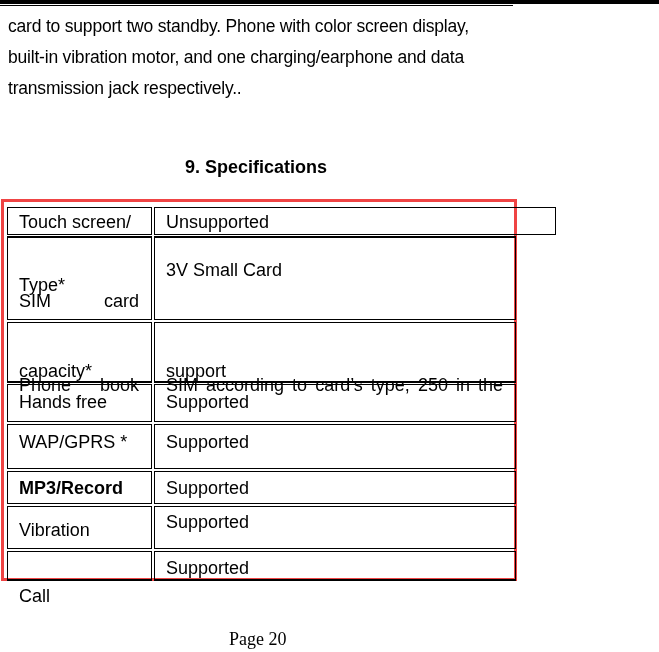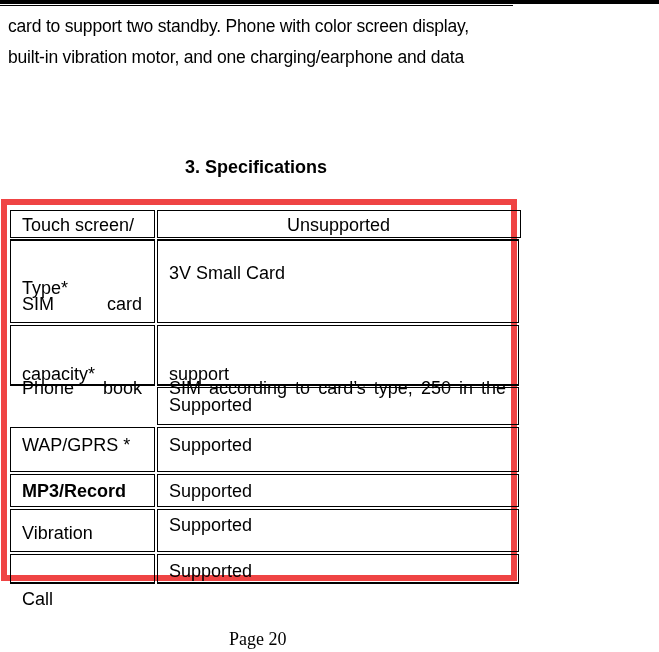--- a/index.html
+++ b/index.html
@@ -2,67 +2,71 @@
 <html><head>
   <meta charset="utf-8">
   <style>
     html, body { margin: 0; padding: 0; background: #ffffff; }
     body { width: 659px; height: 652px; position: relative; overflow: hidden; font-family: "Liberation Sans", sans-serif; color: #000; }
     .top-thick { position: absolute; left: 0; top: 0; width: 659px; height: 4px; background: #000; }
     .top-thin { position: absolute; left: 0; top: 5px; width: 513px; height: 1px; background: #000; }
     .para { position: absolute; left: 8px; top: 11px; width: 506px; font-size: 17.5px; line-height: 31px; letter-spacing: -0.2px; }
     .para p { margin: 0; white-space: nowrap; }
     .heading { position: absolute; left: 185px; top: 157px; font-size: 18px; font-weight: bold; }
-    .spec-table { position: absolute; left: 1px; top: 199px; width: 516px; height: 382px; border: 6px solid #ef4444; box-sizing: border-box; }
+    .spec-table { position: absolute; left: 1px; top: 199px; width: 516px; height: 382px; border: 3px solid #ef4444; box-sizing: border-box; }
     .cell { position: absolute; border: 1px solid #000; box-sizing: border-box; font-size: 18px; line-height: 30px; }
     .cell.thickbot { border-bottom-width: 2px; padding-left: 44px; }
     .cell.thicktop { border-top-width: 2px; }
     .cell .txt { position: absolute; left: 11px; right: 12px; }
     .just { text-align: justify; text-align-last: justify; margin-top: 46px; }
     .page-num { position: absolute; left: 229px; top: 629px; font-family: "Liberation Serif", serif; font-size: 18px; }
   </style>
 </head>
 <body>
 
 <div class="top-thick"></div>
 <div class="top-thin"></div>
 
 <div class="para">
   <p>card to support two standby. Phone with color screen display,</p>
   <p>built-in vibration motor, and one charging/earphone and data</p>
+  <p>transmission jack respectively..</p>
 </div>
 
-<div class="heading">3. Specifications</div>
+<div class="heading">9. Specifications</div>
 
 <div class="spec-table">
 
   <div class="cell" style="left:3px; top:5px; width:145px; height:28px;">
     <span class="txt" style="top:-1px;">Touch  screen/</span>
   </div>
-  <div class="cell" style="left:150px; top:5px; width:364px; height:28px;text-align:center;">
+  <div class="cell" style="left:150px; top:5px; width:402px; height:28px;">
     <span class="txt" style="top:-1px;">Unsupported</span>
   </div>
 
   <div class="cell thicktop" style="left:3px; top:34px; width:145px; height:84px;">
     <span class="txt just" style="top:2px;">SIM card</span>
     <span class="txt" style="top:32px;">Type*</span>
   </div>
   <div class="cell thicktop" style="left:150px; top:34px; width:362px; height:84px;">
     <span class="txt" style="top:17px;">3V Small Card</span>
   </div>
 
   <div class="cell thickbot" style="left:3px; top:120px; width:145px; height:61px;">
     <span class="txt just" style="top:1px;">Phone book</span>
     <span class="txt" style="top:33px;">capacity*</span>
   </div>
   <div class="cell thickbot" style="left:150px; top:120px; width:362px; height:61px;">
     <span class="txt just" style="top:1px;">SIM according to card’s type, 250 in the</span>
     <span class="txt" style="top:33px;">support</span>
   </div>
 
+  <div class="cell" style="left:3px; top:182px; width:145px; height:38px;">
+    <span class="txt" style="top:2px;">Hands free</span>
+  </div>
   <div class="cell" style="left:150px; top:182px; width:362px; height:38px;">
     <span class="txt" style="top:2px;">Supported</span>
   </div>
 
   <div class="cell" style="left:3px; top:222px; width:145px; height:45px;">
     <span class="txt" style="top:2px;">WAP/GPRS *</span>
   </div>
   <div class="cell" style="left:150px; top:222px; width:362px; height:45px;">
     <span class="txt" style="top:2px;">Supported</span>
   </div>

